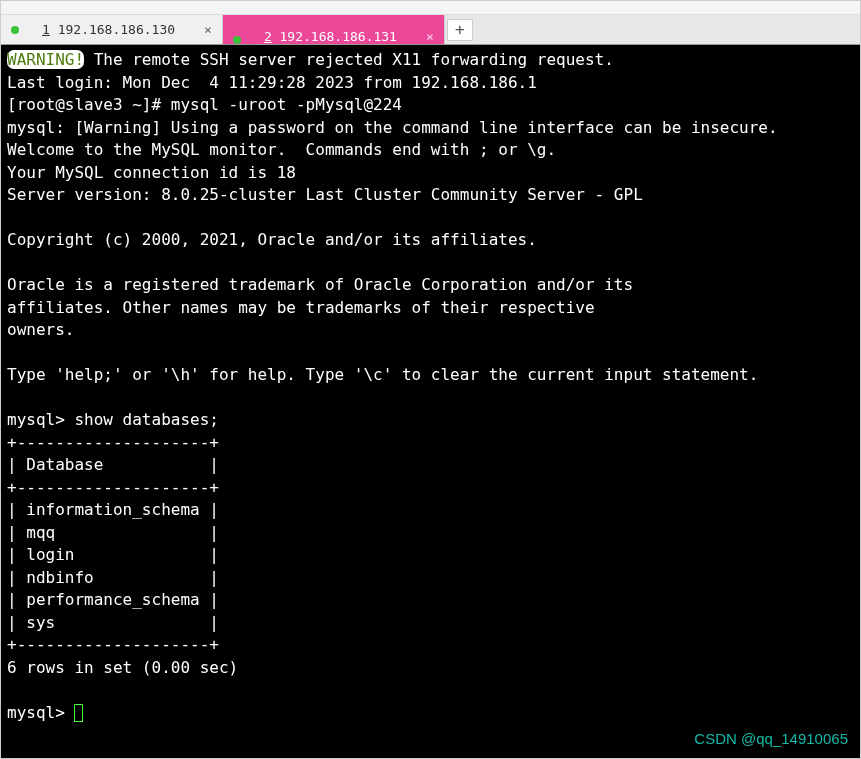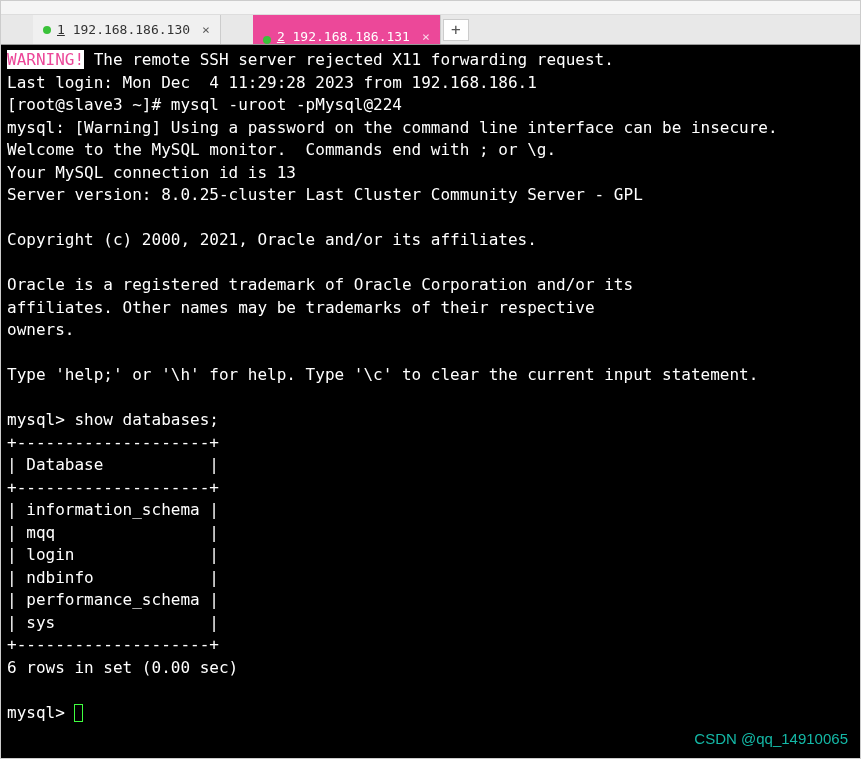--- a/index.html
+++ b/index.html
@@ -37,22 +37,21 @@
       border-bottom: 1px solid #999;
     }
     .tab {
       display: flex;
       align-items: center;
       padding: 0 10px;
       height: 100%;
       font-size: 13px;
       cursor: pointer;
       border-right: 1px solid #ccc;
-      gap: 6px;
-      margin-left: 32px;
+      gap: 23px;
     }
     .tab.inactive {
       background: #f0f0f0;
       color: #333;
     }
     .tab.active {
       background: #ec4899;
       color: #fff;
       align-items: flex-end;
     }
@@ -91,21 +90,22 @@
       font-family: "Consolas", "Monaco", monospace;
       font-size: 16px;
       line-height: 22.5px;
       padding: 4px 6px;
       white-space: pre;
       overflow: hidden;
       position: relative;
     }
     .warning {
       background: #fff;
-      color: #ec4899;
+      color: #4d7c0f;
+      border-radius: 7px;
     }
     .cursor {
       display: inline-block;
       width: 9px;
       height: 18px;
       border: 1px solid #3fff3f;
       vertical-align: text-bottom;
     }
     .watermark {
       position: absolute;
@@ -134,21 +134,21 @@
       <span class="close">×</span>
     </div>
     <div class="add-tab">+</div>
   </div>
 
   <div class="terminal"><span class="warning">WARNING!</span><span> The remote SSH server rejected X11 forwarding request.</span>
 <span>Last login: Mon Dec  4 11:29:28 2023 from 192.168.186.1</span>
 <span>[root@slave3 ~]# mysql -uroot -pMysql@224</span>
 <span>mysql: [Warning] Using a password on the command line interface can be insecure.</span>
 <span>Welcome to the MySQL monitor.  Commands end with ; or \g.</span>
-<span>Your MySQL connection id is 13</span>
+<span>Your MySQL connection id is 18</span>
 <span>Server version: 8.0.25-cluster Last Cluster Community Server - GPL</span>
 
 <span>Copyright (c) 2000, 2021, Oracle and/or its affiliates.</span>
 
 <span>Oracle is a registered trademark of Oracle Corporation and/or its</span>
 <span>affiliates. Other names may be trademarks of their respective</span>
 <span>owners.</span>
 
 <span>Type 'help;' or '\h' for help. Type '\c' to clear the current input statement.</span>
 

